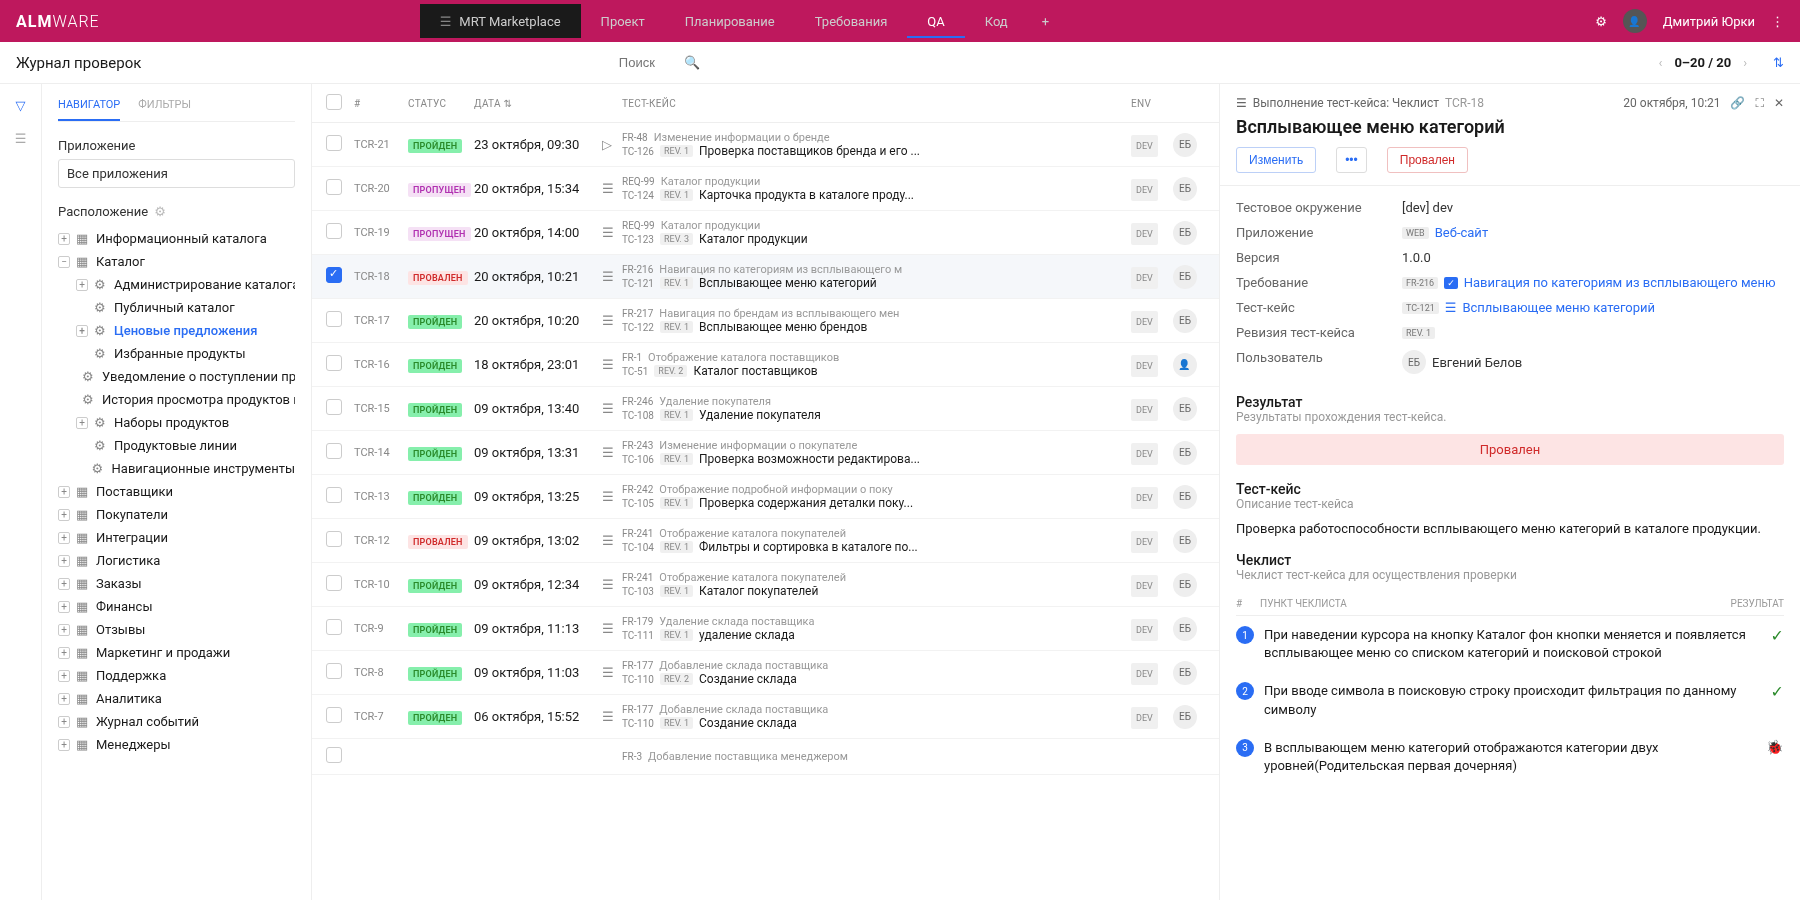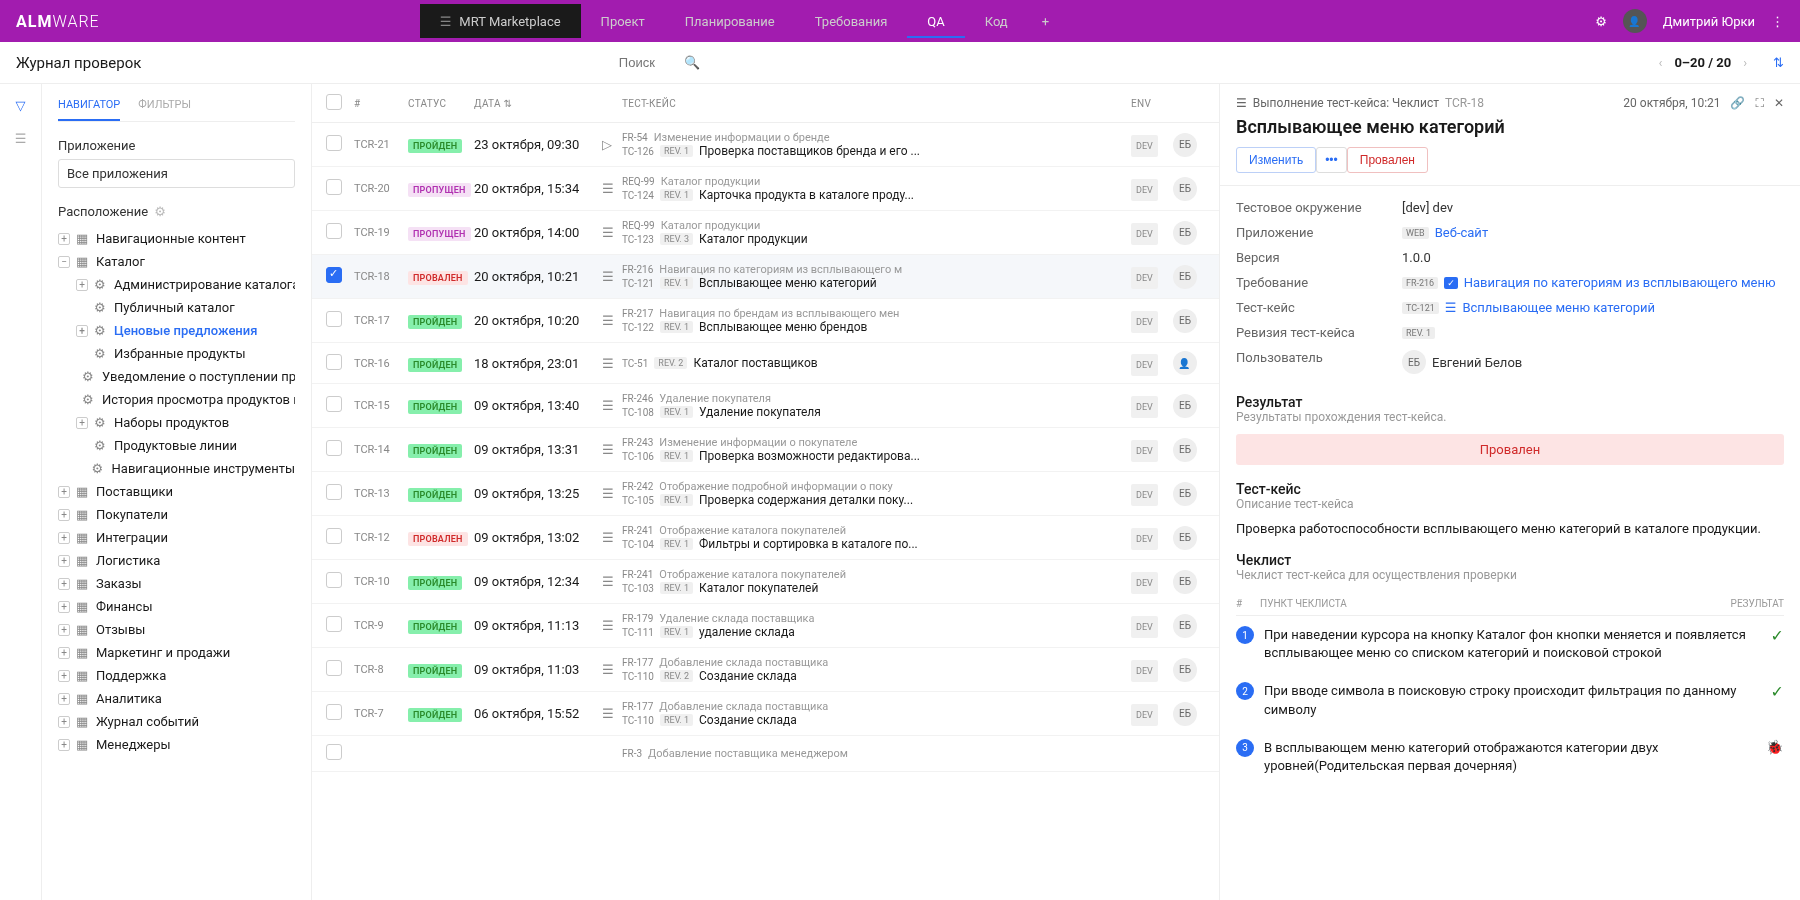--- a/index.html
+++ b/index.html
@@ -1,17 +1,17 @@
 <!DOCTYPE html>
 <html><head>
 <meta charset="utf-8">
 <style>
 *{box-sizing:border-box;margin:0;padding:0}
 body{font-family:-apple-system,BlinkMacSystemFont,"Segoe UI",Roboto,sans-serif;font-size:13px;color:#1a1a1a;background:#fff;overflow:hidden}
-.topbar{height:42px;background:#a21caf;display:flex;align-items:center;color:#fff;padding:4px 16px}
+.topbar{height:42px;background:#be185d;display:flex;align-items:center;color:#fff;padding:4px 16px}
 .logo{font-size:16px;font-weight:700;letter-spacing:1px}
 .logo .thin{font-weight:300}
 .nav{display:flex;margin-left:320px;height:100%}
 .nav-item{padding:0 20px;display:flex;align-items:center;cursor:pointer;color:#ccc;font-size:13px;position:relative}
 .nav-item.active{color:#fff}
 .nav-item.active::after{content:"";position:absolute;bottom:0;left:0;right:0;height:2px;background:#2a6df4}
 .nav-item.project{background:#1a1a1a}
 .nav-item .bars{margin-right:8px;opacity:0.6}
 .nav-item.plus{padding:0 14px}
 .right-icons{margin-left:auto;display:flex;align-items:center;gap:16px}
@@ -74,21 +74,21 @@
 .tc-title{overflow:hidden;text-overflow:ellipsis}
 .cell-env{width:42px}
 .env-badge{font-size:9px;background:#f0f0f0;padding:6px 5px;border-radius:2px;color:#888}
 .cell-user{width:32px}
 .user-badge{width:24px;height:24px;border-radius:50%;background:#eee;display:inline-flex;align-items:center;justify-content:center;font-size:10px;color:#666}
 .detail{width:580px;overflow-y:auto;background:#fff}
 .detail-header{padding:12px 16px;border-bottom:1px solid #eee}
 .breadcrumb{display:flex;align-items:center;gap:6px;font-size:12px;color:#666;margin-bottom:6px}
 .breadcrumb .right{margin-left:auto;display:flex;gap:10px;align-items:center}
 .detail-title{font-size:18px;font-weight:600;margin-bottom:10px}
-.actions{display:flex;gap:0}
+.actions{display:flex;gap:20px}
 .btn{padding:5px 12px;border:1px solid #ddd;border-radius:3px;font-size:12px;cursor:pointer;background:#fff}
 .btn.primary{color:#2a6df4;border-color:#bcd0f7}
 .btn.danger{color:#d02a2a;border-color:#f0c0c0}
 .btn.iconbtn{padding:5px 8px;color:#2a6df4}
 .detail-body{padding:14px 16px}
 .prop-table{display:grid;grid-template-columns:150px 1fr;gap:10px 16px;font-size:13px;margin-bottom:20px}
 .prop-label{color:#666}
 .prop-val{color:#333;display:flex;align-items:center;gap:6px}
 .mini-badge{font-size:9px;background:#eee;padding:1px 4px;border-radius:2px;color:#777}
 .link{color:#2a6df4}
@@ -156,21 +156,21 @@
     <div class="field-label">Приложение</div>
     <div class="select">Все приложения</div>
     <div class="section-label">
       <span>Расположение</span>
       <span style="color:#bbb">⚙</span>
     </div>
     <div class="tree" id="tree">
         <div class="tree-item">
           <span class="tree-toggle">+</span>
           <span class="tree-icon">▦</span>
-          <span>Навигационные контент</span>
+          <span>Информационный каталога</span>
         </div>
         <div class="tree-item">
           <span class="tree-toggle">−</span>
           <span class="tree-icon">▦</span>
           <span>Каталог</span>
         </div>
         <div class="tree-children">
           <div class="tree-item">
             <span class="tree-toggle">+</span>
             <span class="tree-icon">⚙</span>
@@ -293,21 +293,21 @@
     </div>
     <div id="rows">
         <div class="row">
           <div class="cell-check"><span class="checkbox"></span></div>
           <div class="cell-id">TCR-21</div>
           <div class="cell-status"><span class="badge pass">ПРОЙДЕН</span></div>
           <div class="cell-date">23 октября, 09:30</div>
           <div class="cell-type">▷</div>
           <div class="cell-tc">
             <div class="tc-line faded">
-              <span class="tc-tag">FR-54</span>
+              <span class="tc-tag">FR-48</span>
               <span class="tc-title">Изменение информации о бренде</span>
             </div>
             <div class="tc-line">
               <span class="tc-tag">TC-126</span>
               <span class="tc-rev">REV. 1</span>
               <span class="tc-title">Проверка поставщиков бренда и его ...</span>
             </div>
           </div>
           <div class="cell-env"><span class="env-badge">DEV</span></div>
           <div class="cell-user"><span class="user-badge">ЕБ</span></div>
@@ -392,20 +392,24 @@
           <div class="cell-env"><span class="env-badge">DEV</span></div>
           <div class="cell-user"><span class="user-badge">ЕБ</span></div>
         </div>
         <div class="row">
           <div class="cell-check"><span class="checkbox"></span></div>
           <div class="cell-id">TCR-16</div>
           <div class="cell-status"><span class="badge pass">ПРОЙДЕН</span></div>
           <div class="cell-date">18 октября, 23:01</div>
           <div class="cell-type">☰</div>
           <div class="cell-tc">
+            <div class="tc-line faded">
+              <span class="tc-tag">FR-1</span>
+              <span class="tc-title">Отображение каталога поставщиков</span>
+            </div>
             <div class="tc-line">
               <span class="tc-tag">TC-51</span>
               <span class="tc-rev">REV. 2</span>
               <span class="tc-title">Каталог поставщиков</span>
             </div>
           </div>
           <div class="cell-env"><span class="env-badge">DEV</span></div>
           <div class="cell-user"><span class="user-badge">👤</span></div>
         </div>
         <div class="row">

